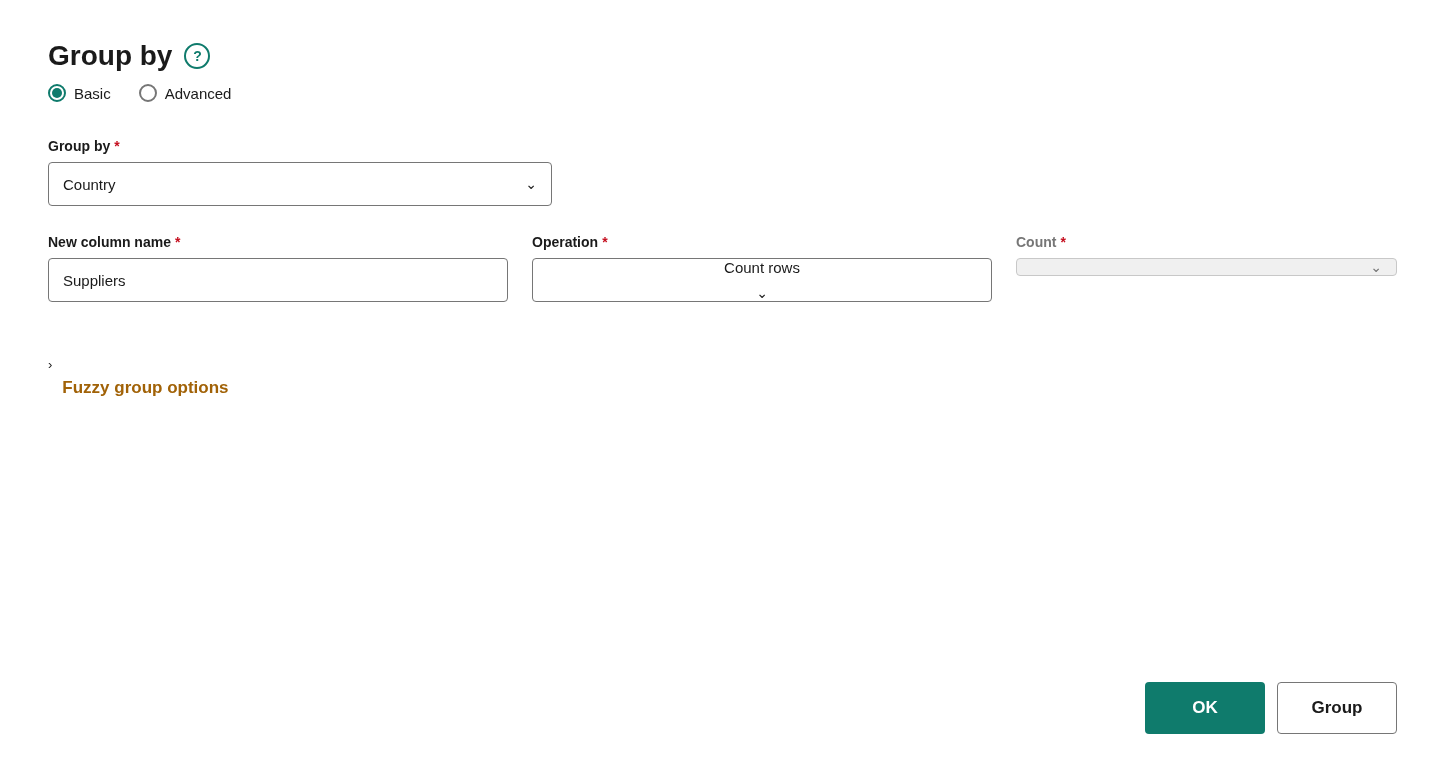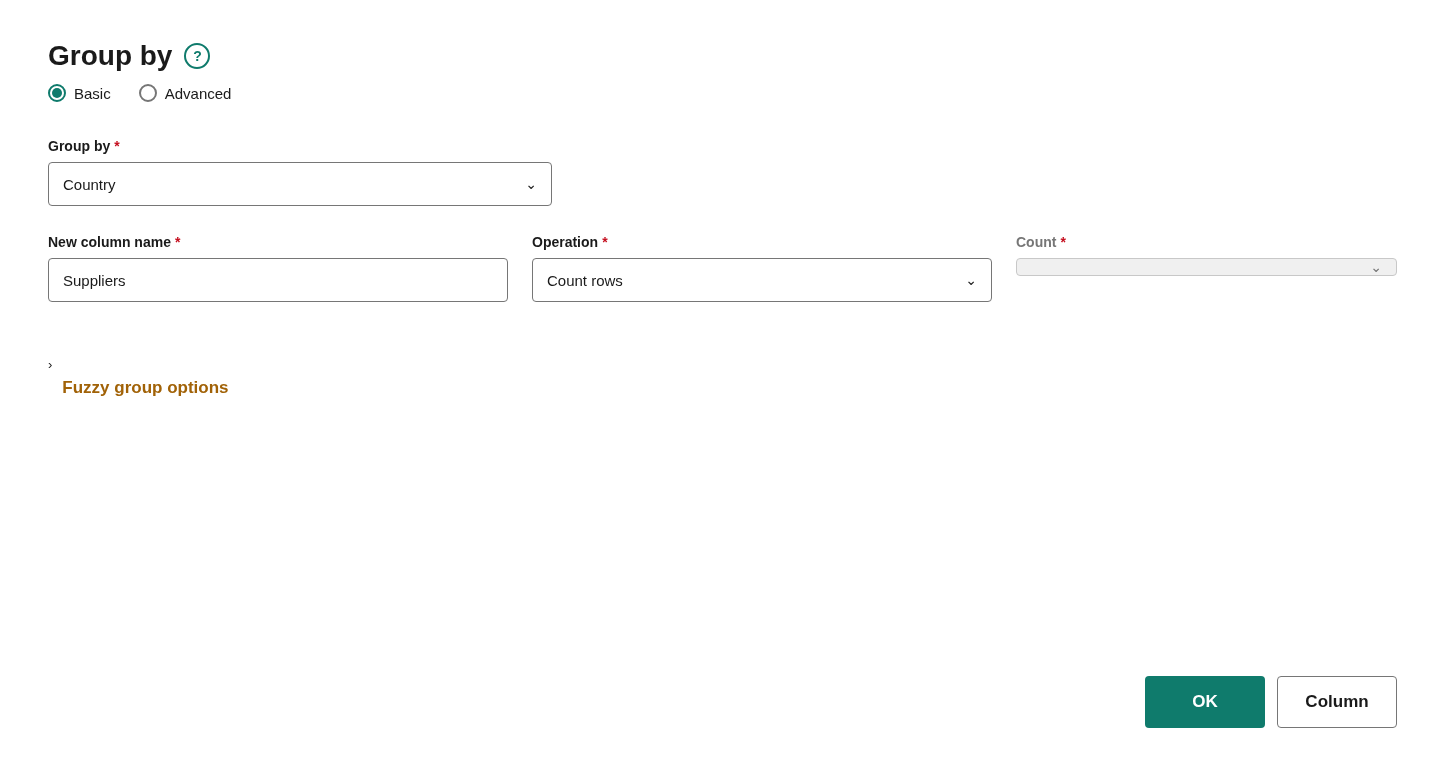--- a/index.html
+++ b/index.html
@@ -175,20 +175,21 @@
       border: 1.5px solid #767676;
       border-radius: 4px;
       background: #ffffff;
       display: flex;
       align-items: center;
       justify-content: space-between;
       padding: 0 14px;
       cursor: pointer;
       font-size: 15px;
       color: #1a1a1a;
+      flex-direction: column;
     }
 
     .column-select {
       flex: 1;
       height: 44px;
       border: 1.5px solid #c8c8c8;
       border-radius: 4px;
       background: #f0f0f0;
       display: flex;
       align-items: center;
@@ -251,21 +252,21 @@
 
     .fuzzy-options-label {
       font-size: 17px;
       font-weight: 700;
       color: #a16207;
       margin-top: 48px;
     }
 
     .bottom-buttons {
       position: absolute;
-      bottom: 46px;
+      bottom: 40px;
       right: 48px;
       display: flex;
       gap: 12px;
       align-items: center;
     }
 
     .btn-ok {
       background: #0f7b6c;
       color: #ffffff;
       border: none;
@@ -362,15 +363,15 @@
   </div>
 
 
   <div class="fuzzy-options-row">
     <span class="chevron-right">›</span>
     <span class="fuzzy-options-label">Fuzzy group options</span>
   </div>
 
   <div class="bottom-buttons">
     <button class="btn-ok">OK</button>
-    <button class="btn-cancel">Column</button>
+    <button class="btn-cancel">Group</button>
   </div>
 </div>
 
 </body></html>

